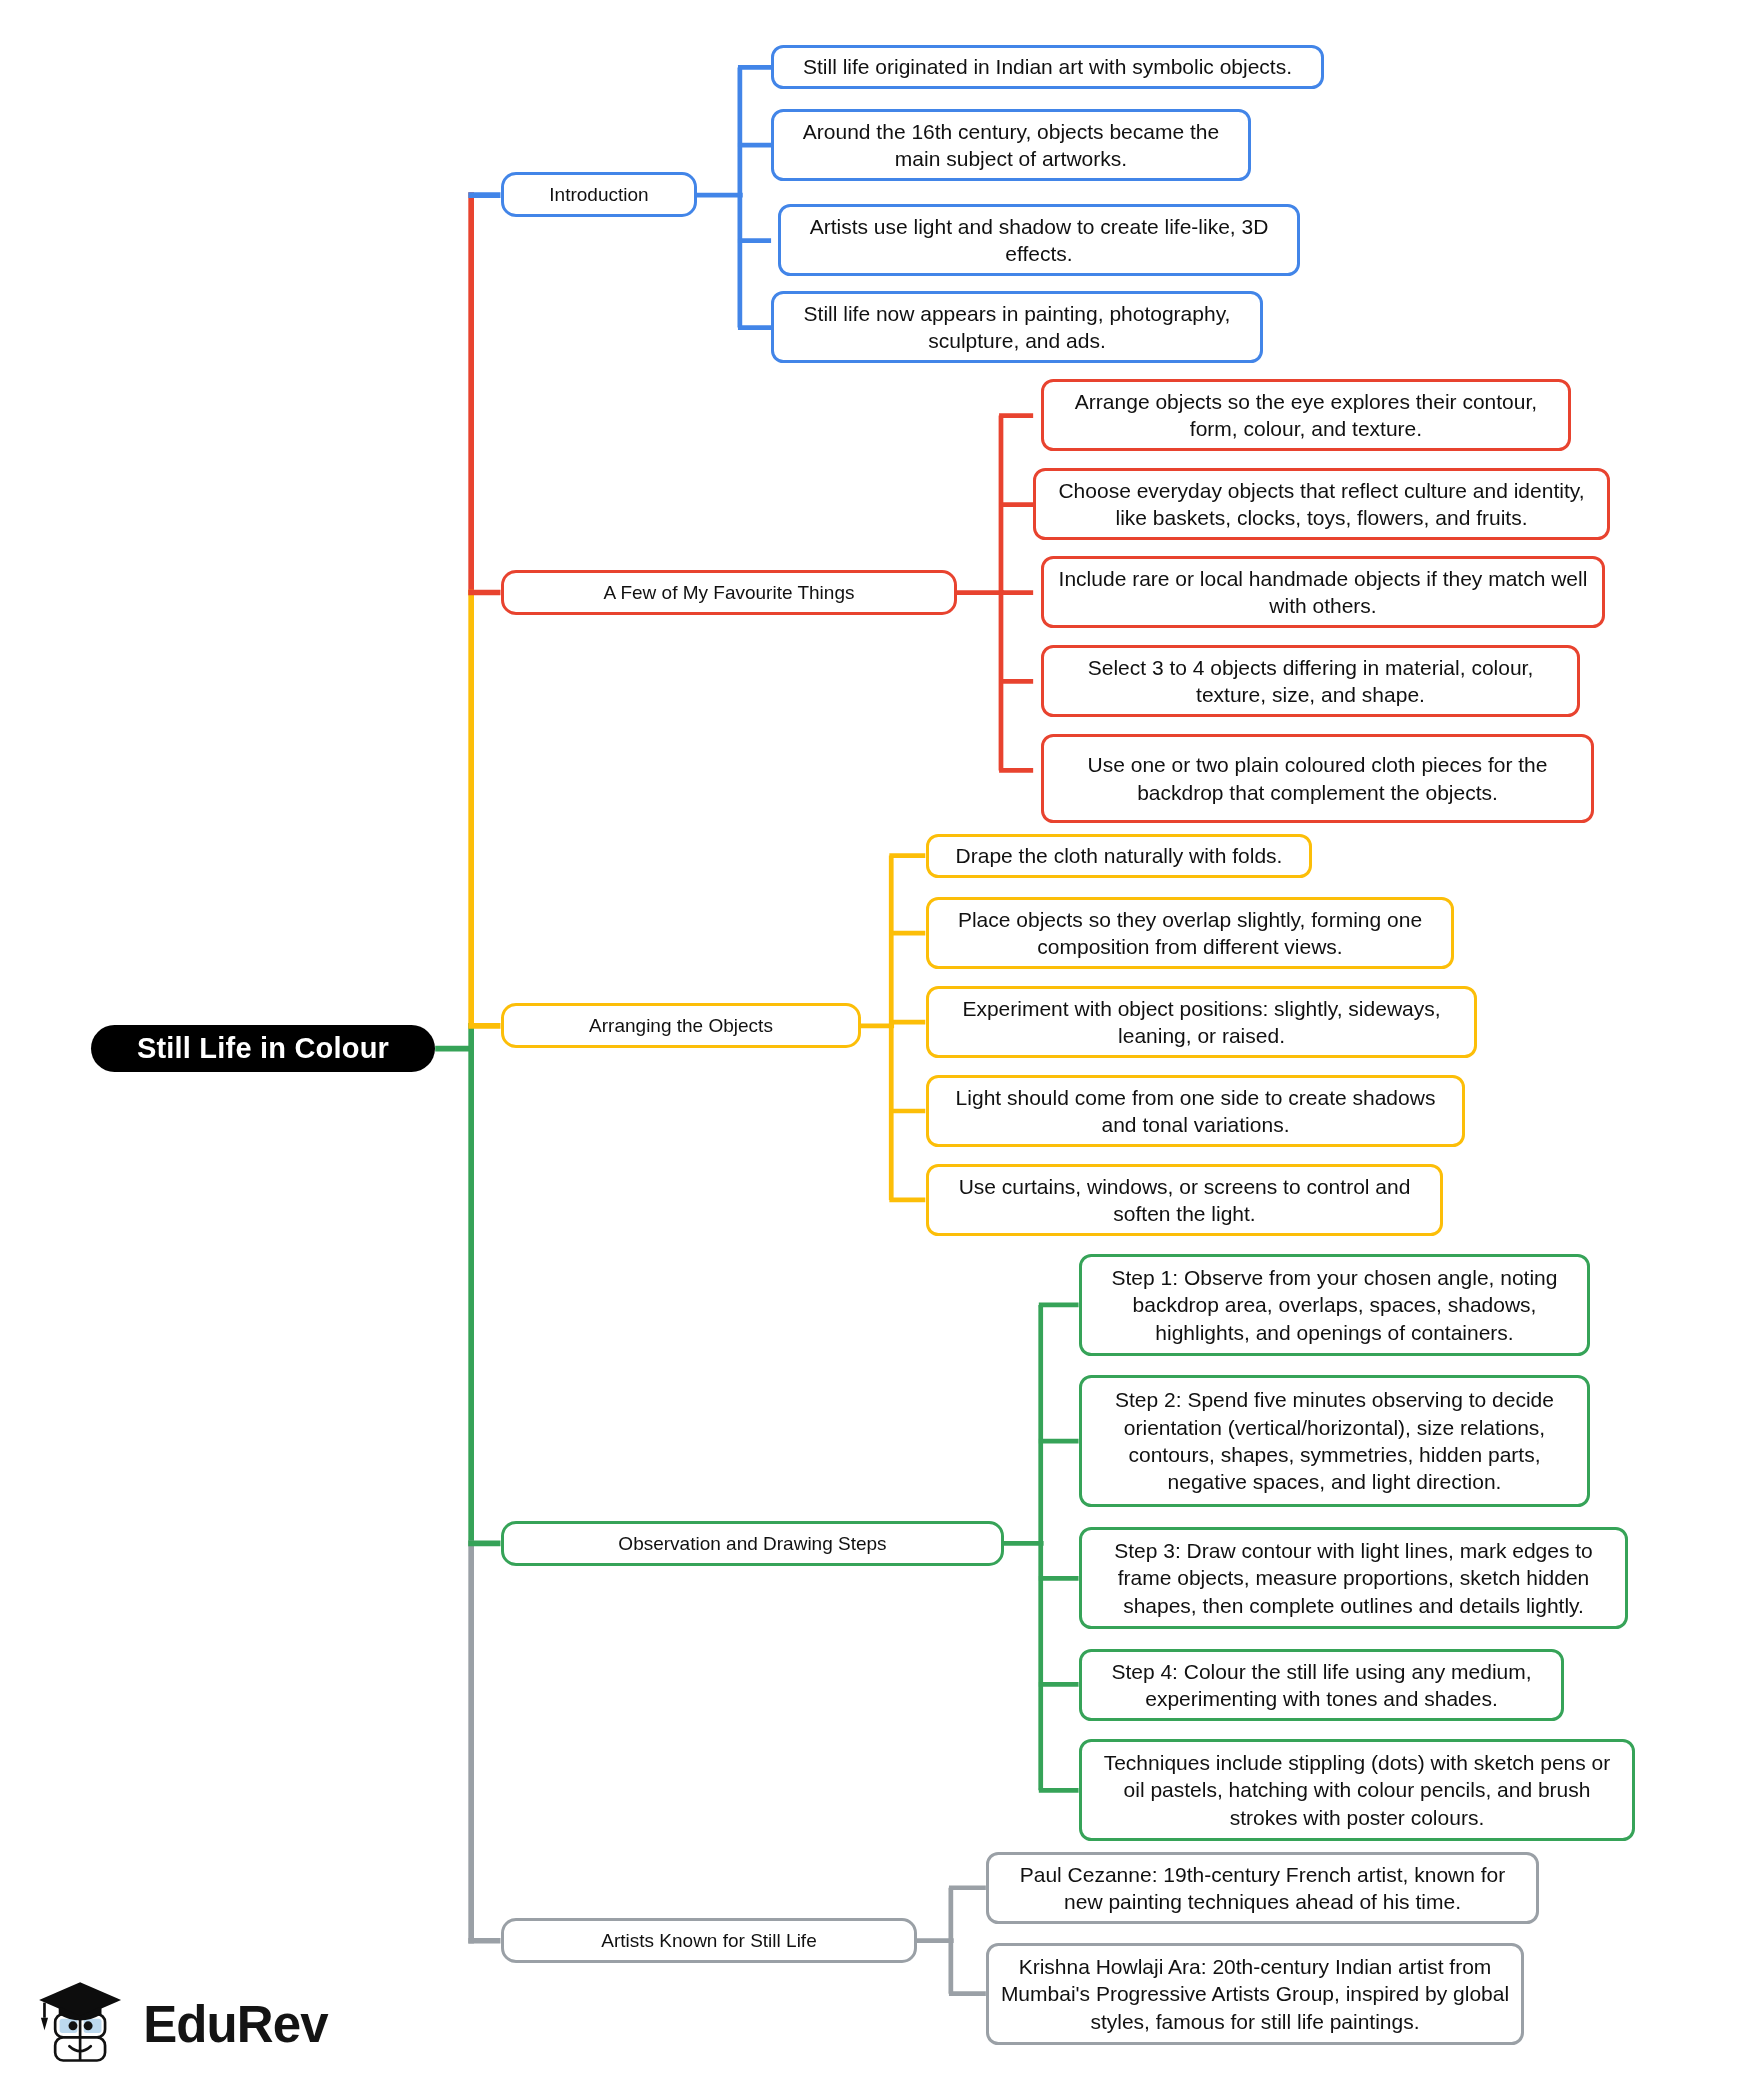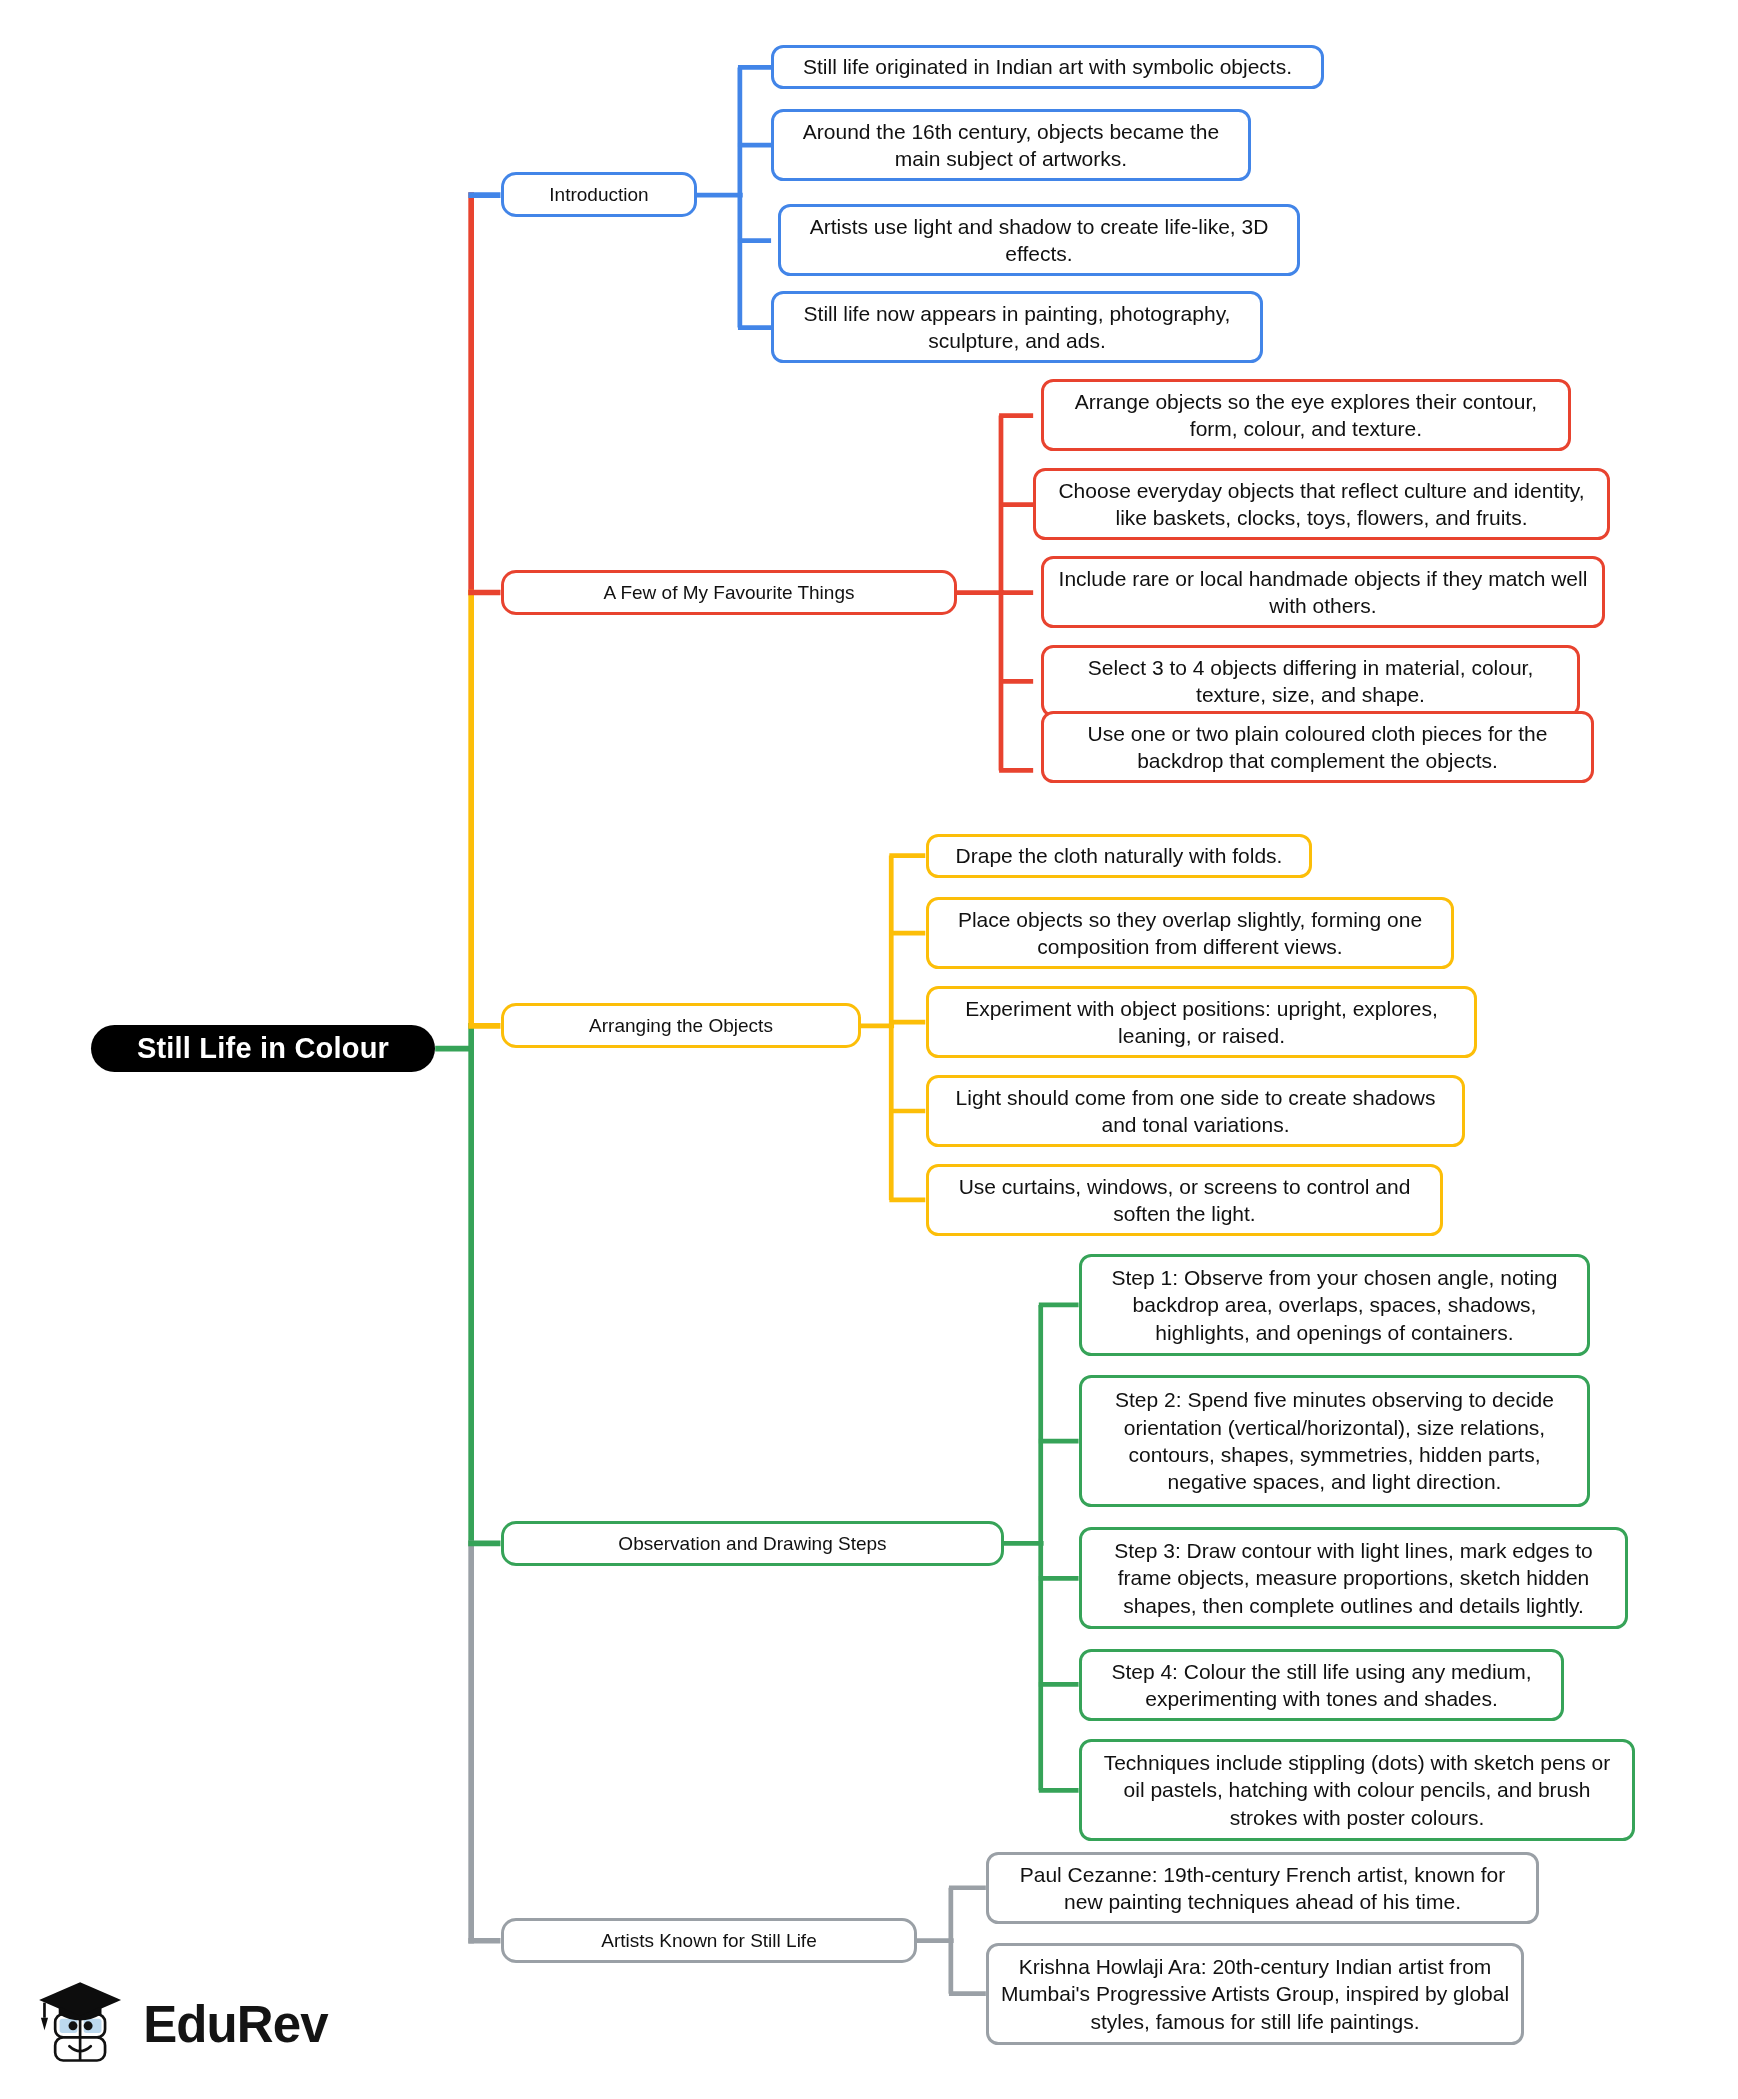--- a/index.html
+++ b/index.html
@@ -182,36 +182,36 @@
   </div>
   <div class="leaf-node" style="left:1033px; top:468px; width:577px; height:72px; border-color:#e8432f;">
     <span>Choose everyday objects that reflect culture and identity, like baskets, clocks, toys, flowers, and fruits.</span>
   </div>
   <div class="leaf-node" style="left:1041px; top:556px; width:564px; height:72px; border-color:#e8432f;">
     <span>Include rare or local handmade objects if they match well with others.</span>
   </div>
   <div class="leaf-node" style="left:1041px; top:645px; width:539px; height:72px; border-color:#e8432f;">
     <span>Select 3 to 4 objects differing in material, colour, texture, size, and shape.</span>
   </div>
-  <div class="leaf-node" style="left:1041px; top:711px; width:553px; height:72px; border-color:#e8432f;align-items:center;">
+  <div class="leaf-node" style="left:1041px; top:734px; width:553px; height:89px; border-color:#e8432f;align-items:center;">
     <span>Use one or two plain coloured cloth pieces for the backdrop that complement the objects.</span>
   </div>
 
   <div class="branch-node" style="left:501px; top:1003px; width:360px; height:45px; border-color:#fcbe08;">
     <span>Arranging the Objects</span>
   </div>
 
   <div class="leaf-node" style="left:926px; top:834px; width:386px; height:44px; border-color:#fcbe08;">
     <span>Drape the cloth naturally with folds.</span>
   </div>
   <div class="leaf-node" style="left:926px; top:897px; width:528px; height:72px; border-color:#fcbe08;">
     <span>Place objects so they overlap slightly, forming one composition from different views.</span>
   </div>
   <div class="leaf-node" style="left:926px; top:986px; width:551px; height:72px; border-color:#fcbe08;">
-    <span>Experiment with object positions: upright, explores, leaning, or raised.</span>
+    <span>Experiment with object positions: slightly, sideways, leaning, or raised.</span>
   </div>
   <div class="leaf-node" style="left:926px; top:1075px; width:539px; height:72px; border-color:#fcbe08;">
     <span>Light should come from one side to create shadows and tonal variations.</span>
   </div>
   <div class="leaf-node" style="left:926px; top:1164px; width:517px; height:72px; border-color:#fcbe08;">
     <span>Use curtains, windows, or screens to control and soften the light.</span>
   </div>
 
   <div class="branch-node" style="left:501px; top:1521px; width:503px; height:45px; border-color:#36a358;">
     <span>Observation and Drawing Steps</span>

